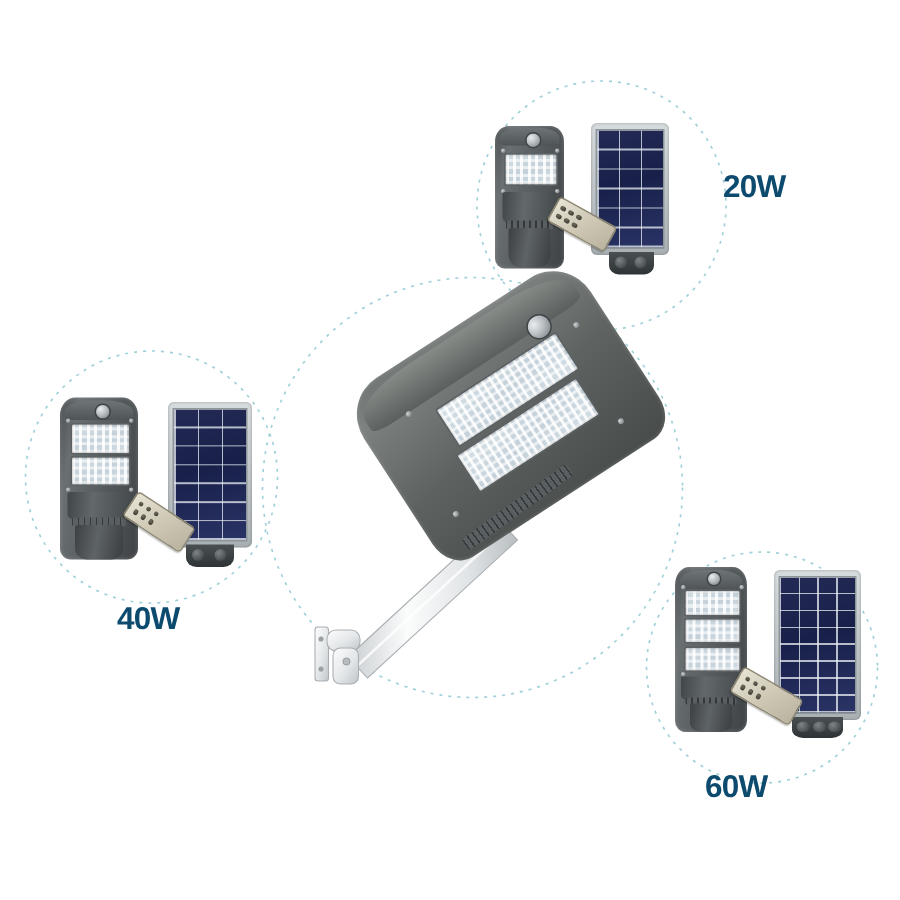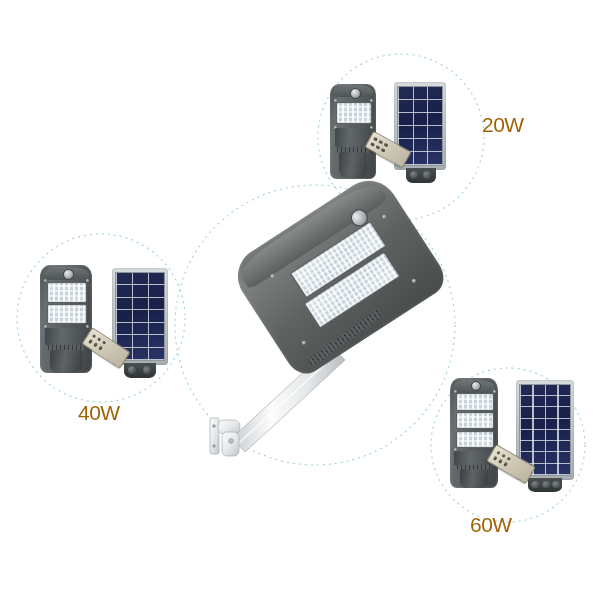--- a/index.html
+++ b/index.html
@@ -11,22 +11,22 @@
     position:relative;
   }
   #stage{position:absolute;left:0;top:0;width:600px;height:600px;}
   .layer-svg{position:absolute;left:0;top:0;width:600px;height:600px;}
 
   
   .wlabel{
     position:absolute;
     font-size:21px;
     letter-spacing:-0.5px;
-    color:#a16207;
-    font-weight:400;
+    color:#0c4a6e;
+    font-weight:700;
     white-space:nowrap;
     font-family:"Liberation Sans", sans-serif;
   }
   #label-20{left:482px;top:113px;}
   #label-40{left:78px;top:401px;}
   #label-60{left:470px;top:513px;}
 
   
   .product-group{position:absolute;}
 

